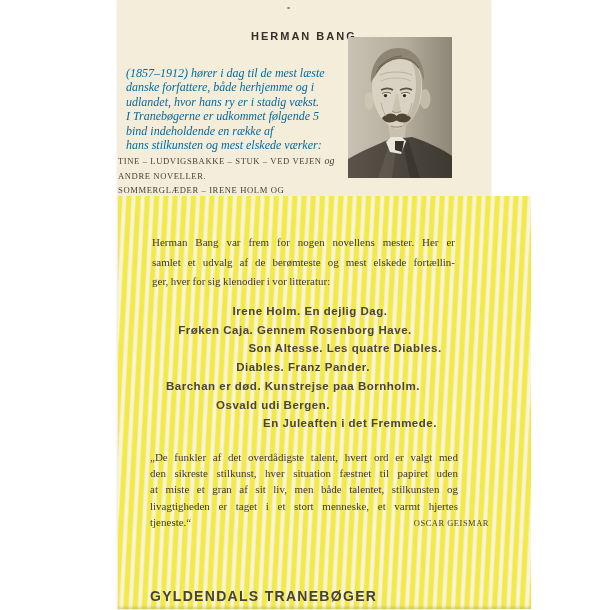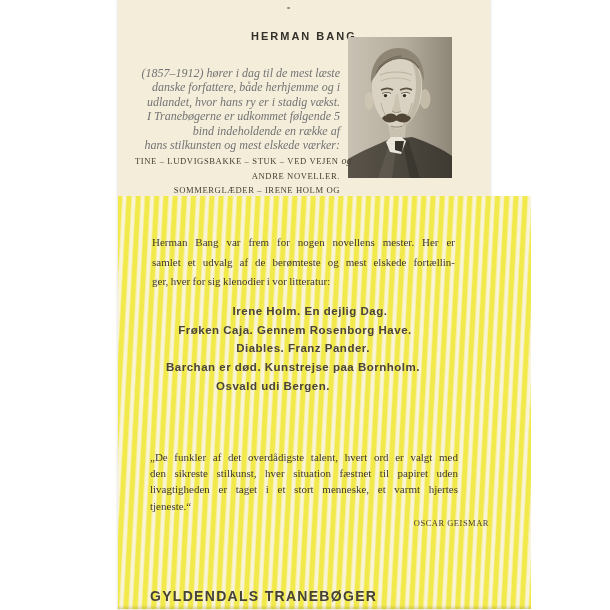--- a/index.html
+++ b/index.html
@@ -17,27 +17,27 @@
   .speck{position:absolute;left:169px;top:7px;width:3px;height:2px;background:#8a8376;border-radius:50%;}
   .book-title{
     position:absolute;left:133px;top:30px;
     font-family:"Liberation Sans", sans-serif;font-weight:bold;
     font-size:11px;letter-spacing:2px;color:#34302a;white-space:nowrap;
   }
   .portrait{position:absolute;left:230px;top:37px;width:104px;height:141px;overflow:hidden;}
   .portrait svg{display:block;}
   .intro{
     position:absolute;right:150px;left:8px;top:66px;
-    text-align:right;font-style:italic;font-size:12px;line-height:14.4px;
-    color:#737373;white-space:nowrap;
+    text-align:left;font-style:italic;font-size:12px;line-height:14.4px;
+    color:#0369a1;white-space:nowrap;
   }
   .works{
     position:absolute;right:150px;left:0px;top:154px;
-    text-align:right;font-size:8.6px;letter-spacing:0.6px;line-height:14.5px;
-    color:#484135;white-space:nowrap;padding-left:17px;
+    font-size:8.6px;letter-spacing:0.6px;line-height:14.5px;
+    color:#484135;white-space:nowrap;
   }
   .works .og{font-style:italic;text-transform:none;letter-spacing:0;font-size:10px;}
   
   .yellow-panel{
     position:absolute;left:0;top:196px;width:413px;height:413px;
     background:repeating-linear-gradient(93deg,
       #f2e94b 0px, #f2e94b 3.6px,
       #f6efa2 4.6px,
       #faf4d7 5.6px, #faf4d7 7.6px,
       #f5ed88 8.6px, #f2e94b 9.2px);
@@ -170,28 +170,31 @@
 
     <div class="lead">
       <div class="jline">Herman Bang var frem for nogen novellens mester. Her er</div>
       <div class="jline">samlet et udvalg af de berømteste og mest elskede fortællin-</div>
       <div class="lastline">ger, hver for sig klenodier i vor litteratur:</div>
     </div>
 
     <div class="titles">
       <div class="t0">Irene Holm. En dejlig Dag.</div>
       <div class="t1">Frøken Caja. Gennem Rosenborg Have.</div>
+      <div class="t2">Son Altesse. Les quatre Diables.</div>
       <div class="t3">Diables. Franz Pander.</div>
       <div class="t4">Barchan er død. Kunstrejse paa Bornholm.</div>
       <div class="t5">Osvald udi Bergen.</div>
+      <div class="t6">En Juleaften i det Fremmede.</div>
     </div>
 
     <div class="quote">
       <div class="jline">„De funkler af det overdådigste talent, hvert ord er valgt med</div>
       <div class="jline">den sikreste stilkunst, hver situation fæstnet til papiret uden</div>
+      <div class="jline">at miste et gran af sit liv, men både talentet, stilkunsten og</div>
       <div class="jline">livagtigheden er taget i et stort menneske, et varmt hjertes</div>
       <div class="lastline">tjeneste.“</div>
     </div>
 
     <div class="attribution">OSCAR GEISMAR</div>
 
     <div class="publisher">GYLDENDALS TRANEBØGER</div>
   </div>
 
 </div>

